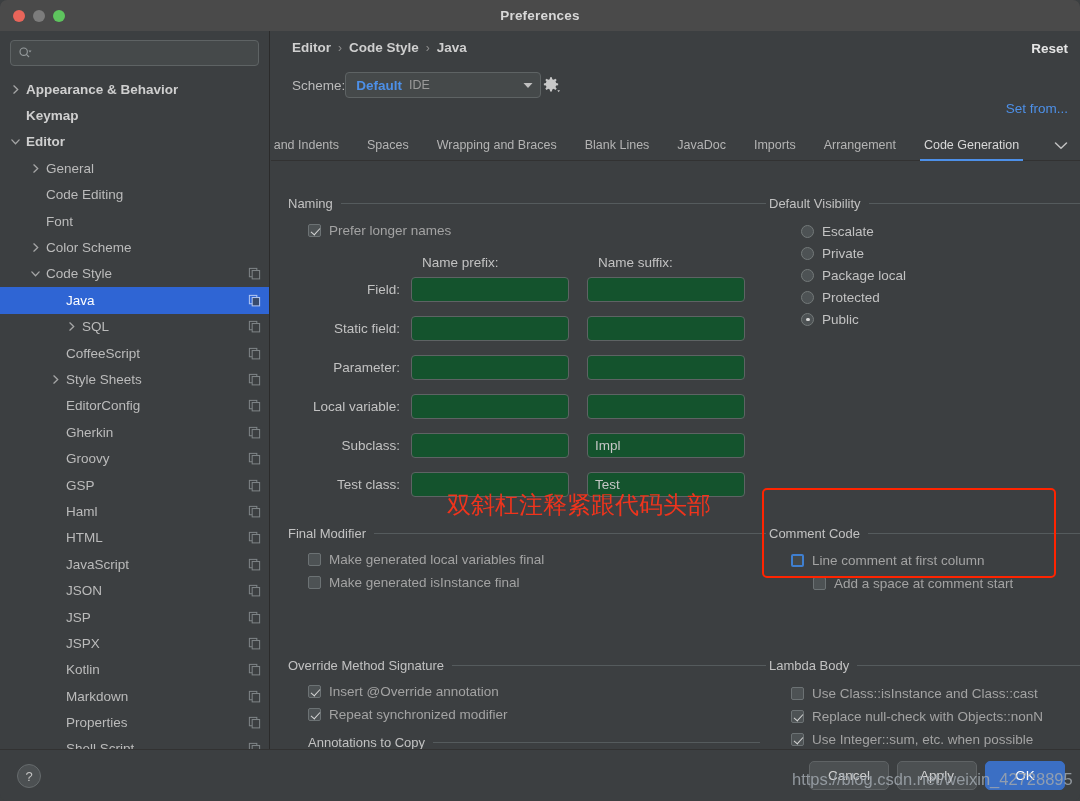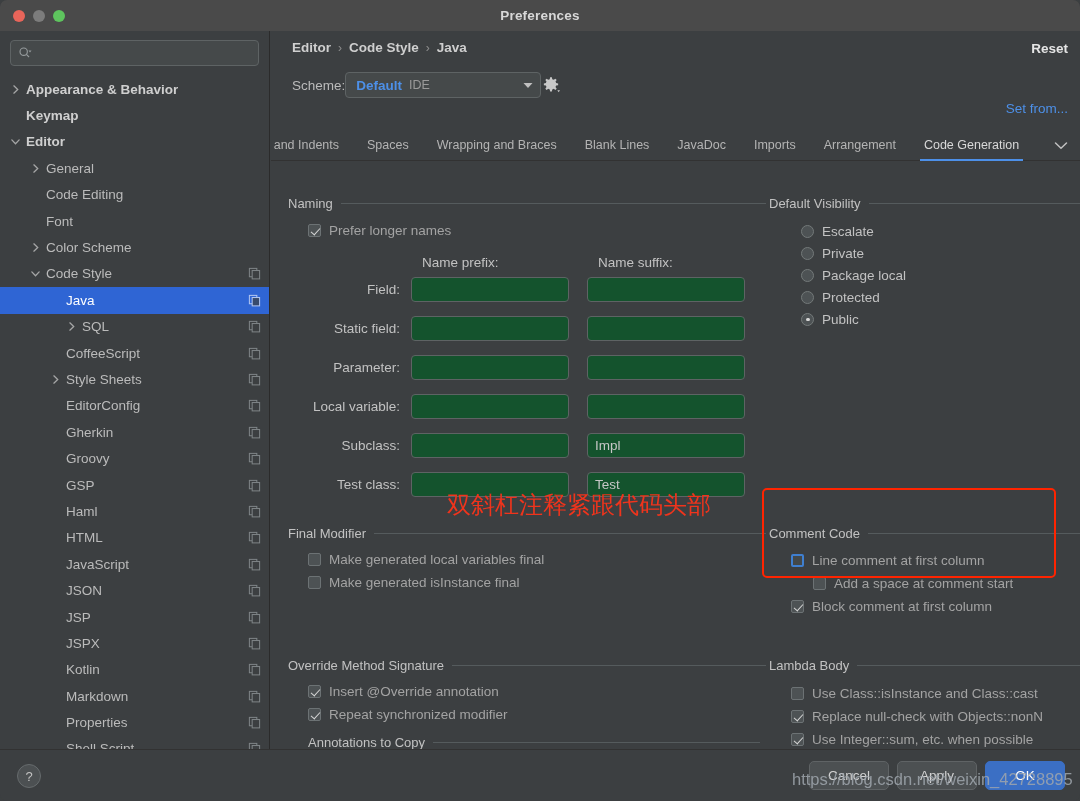--- a/index.html
+++ b/index.html
@@ -649,24 +649,20 @@
           </div>
           <div id="comment-rows" style="margin-top:8px; margin-left:22px;">
               <div class="cbrow">
                 <span class="cb focused"></span>
                 <span class="cblabel clipped-text">Line comment at first column</span>
               </div>
               <div class="cbrow" style="margin-left: 22px;">
                 <span class="cb"></span>
                 <span class="cblabel clipped-text">Add a space at comment start</span>
               </div>
-              <div class="cbrow">
-                <span class="cb checked"></span>
-                <span class="cblabel clipped-text">Block comment at first column</span>
-              </div>
             </div>
         </div>
 
         <div style="position:absolute; left:0; top:496px; width:311px;">
           <div class="group-title">
             <span>Lambda Body</span>
             <span class="rule"></span>
           </div>
           <div id="lambda-rows" style="margin-top:9px; margin-left:22px;">
               <div class="cbrow">

